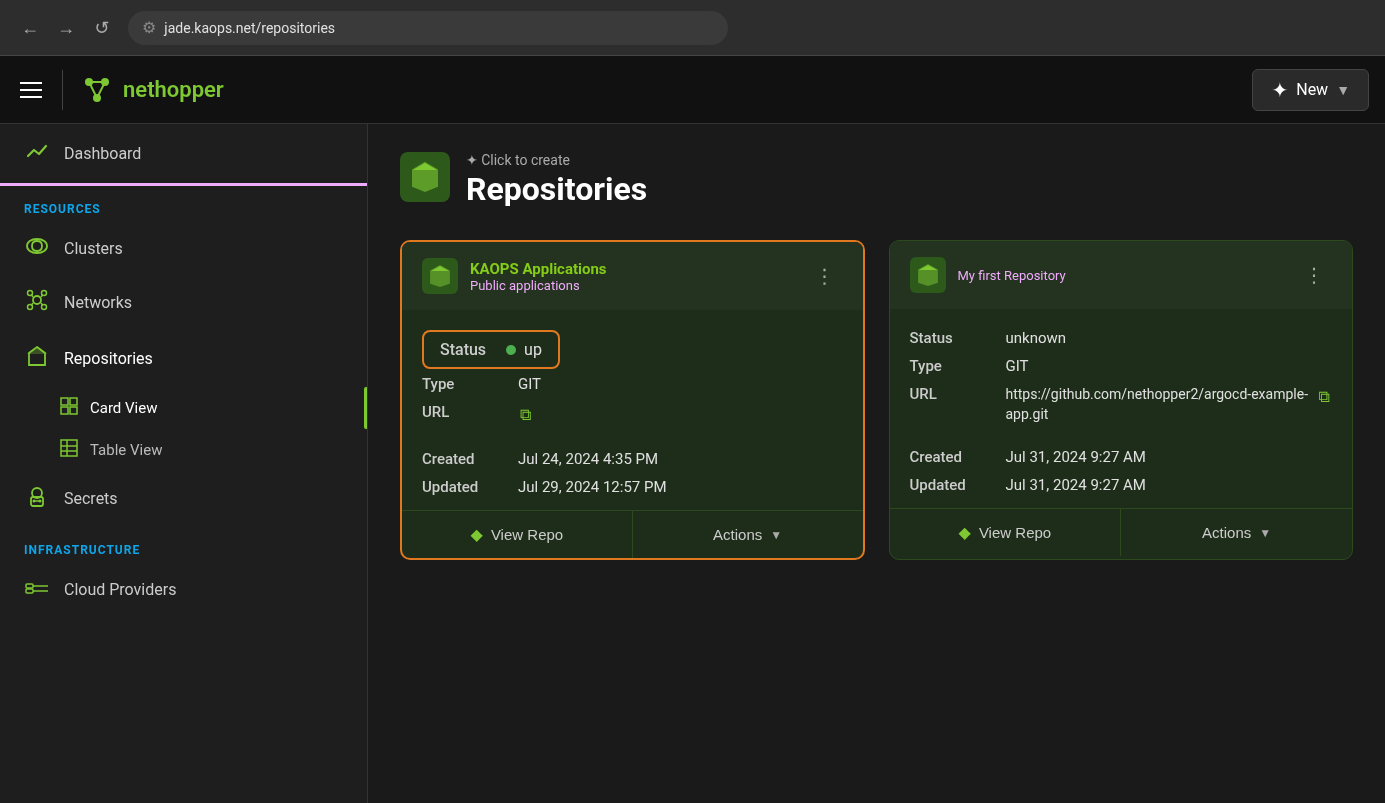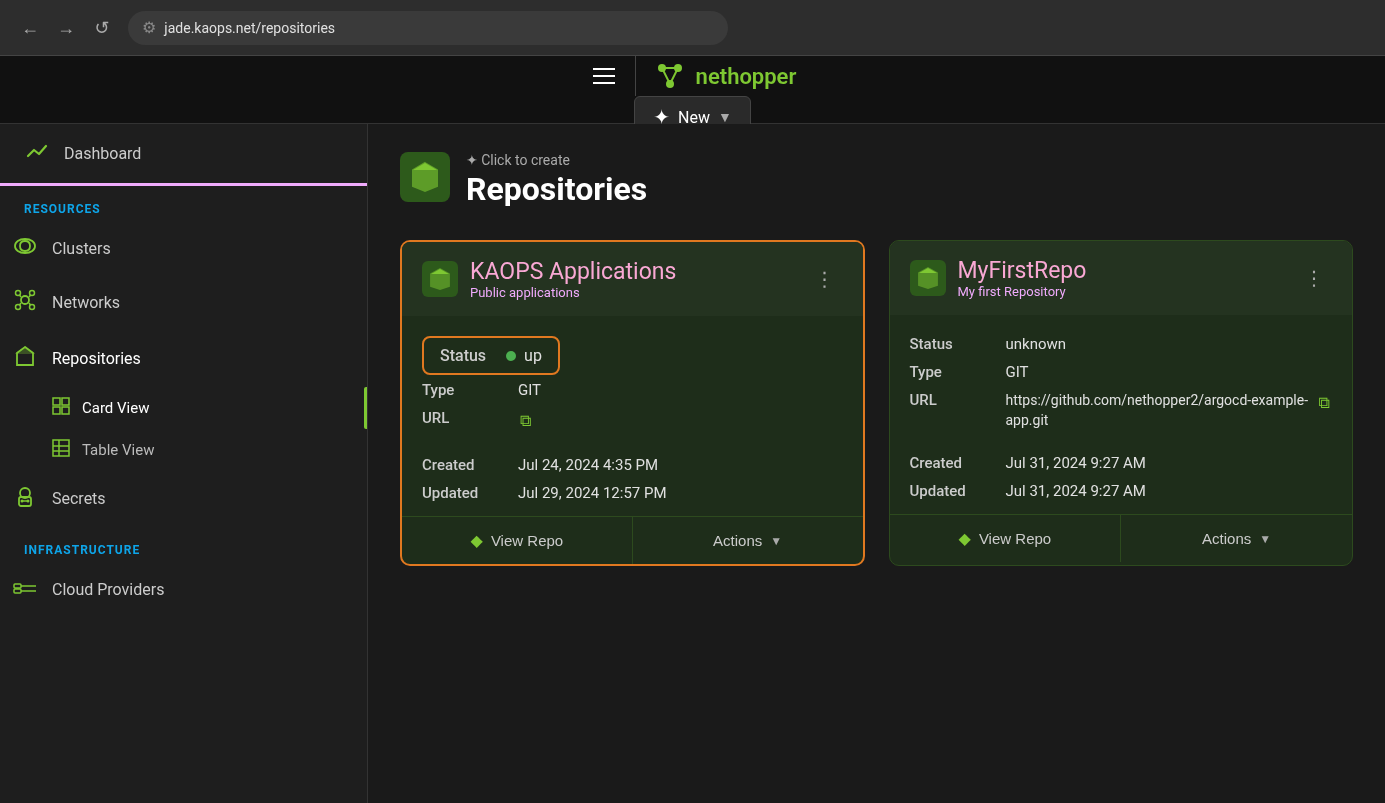--- a/index.html
+++ b/index.html
@@ -55,21 +55,20 @@
 
     
     .top-header {
       background: #111;
       height: 68px;
       display: flex;
       align-items: center;
       padding: 0 16px;
       justify-content: space-between;
       border-bottom: 1px solid #333;
-      flex-direction: column;
     }
     .header-left {
       display: flex;
       align-items: center;
       gap: 16px;
     }
     .hamburger {
       display: flex;
       flex-direction: column;
       gap: 5px;
@@ -129,21 +128,21 @@
       background: #1e1e1e;
       border-right: 1px solid #333;
       padding: 0;
       flex-shrink: 0;
       overflow-y: auto;
     }
     .sidebar-item {
       display: flex;
       align-items: center;
       gap: 14px;
-      padding: 14px 12px;
+      padding: 14px 24px;
       cursor: pointer;
       font-size: 16px;
       color: #ccc;
       border-bottom: 1px solid transparent;
     }
     .sidebar-item.active { color: #fff; }
     .sidebar-item .icon {
       font-size: 20px;
       color: #7ec832;
       width: 26px;
@@ -155,21 +154,21 @@
       font-weight: 700;
       color: #0ea5e9;
       letter-spacing: 1px;
       text-transform: uppercase;
     }
     .dashboard-item {
       padding: 16px 24px;
       border-bottom: 3px solid #f0abfc;
     }
     .sub-nav {
-      padding-left: 4px;
+      padding-left: 12px;
     }
     .sub-nav-item {
       display: flex;
       align-items: center;
       gap: 12px;
       padding: 10px 24px 10px 48px;
       cursor: pointer;
       font-size: 15px;
       color: #bbb;
       position: relative;
@@ -262,23 +261,23 @@
       background: #2d5a1b;
       border-radius: 6px;
       display: flex;
       align-items: center;
       justify-content: center;
       font-size: 18px;
       flex-shrink: 0;
     }
     .card-header-info { flex: 1; }
     .card-title {
-      font-size: 23px;
-      font-weight: 400;
-      color: #f9a8d4;
+      font-size: 15px;
+      font-weight: 700;
+      color: #84cc16;
     }
     .card-subtitle {
       font-size: 13px;
       color: #f0abfc;
     }
     .card-menu-btn {
       color: #aaa;
       font-size: 20px;
       cursor: pointer;
       padding: 4px 8px;
@@ -592,21 +591,20 @@
 
       <div class="repo-card">
         <div class="card-header">
           <div class="card-repo-icon">
             <svg width="22" height="24" viewBox="0 0 22 24" fill="none">
                 <polygon points="11,2 20,7 20,19 11,22 2,19 2,7" stroke="#7ec832" stroke-width="1.8" fill="#7ec832" opacity="0.5"></polygon>
                 <polygon points="11,2 20,7 11,7 2,7" fill="#7ec832"></polygon>
               </svg>
           </div>
           <div class="card-header-info">
-            <div class="card-title">MyFirstRepo</div>
             <div class="card-subtitle">My first Repository</div>
           </div>
           <div class="card-menu-btn">⋮</div>
         </div>
         <div class="card-body">
           <div class="card-row">
             <span class="card-label">Status</span>
             <span class="card-value">unknown</span>
           </div>
           <div class="card-row">

